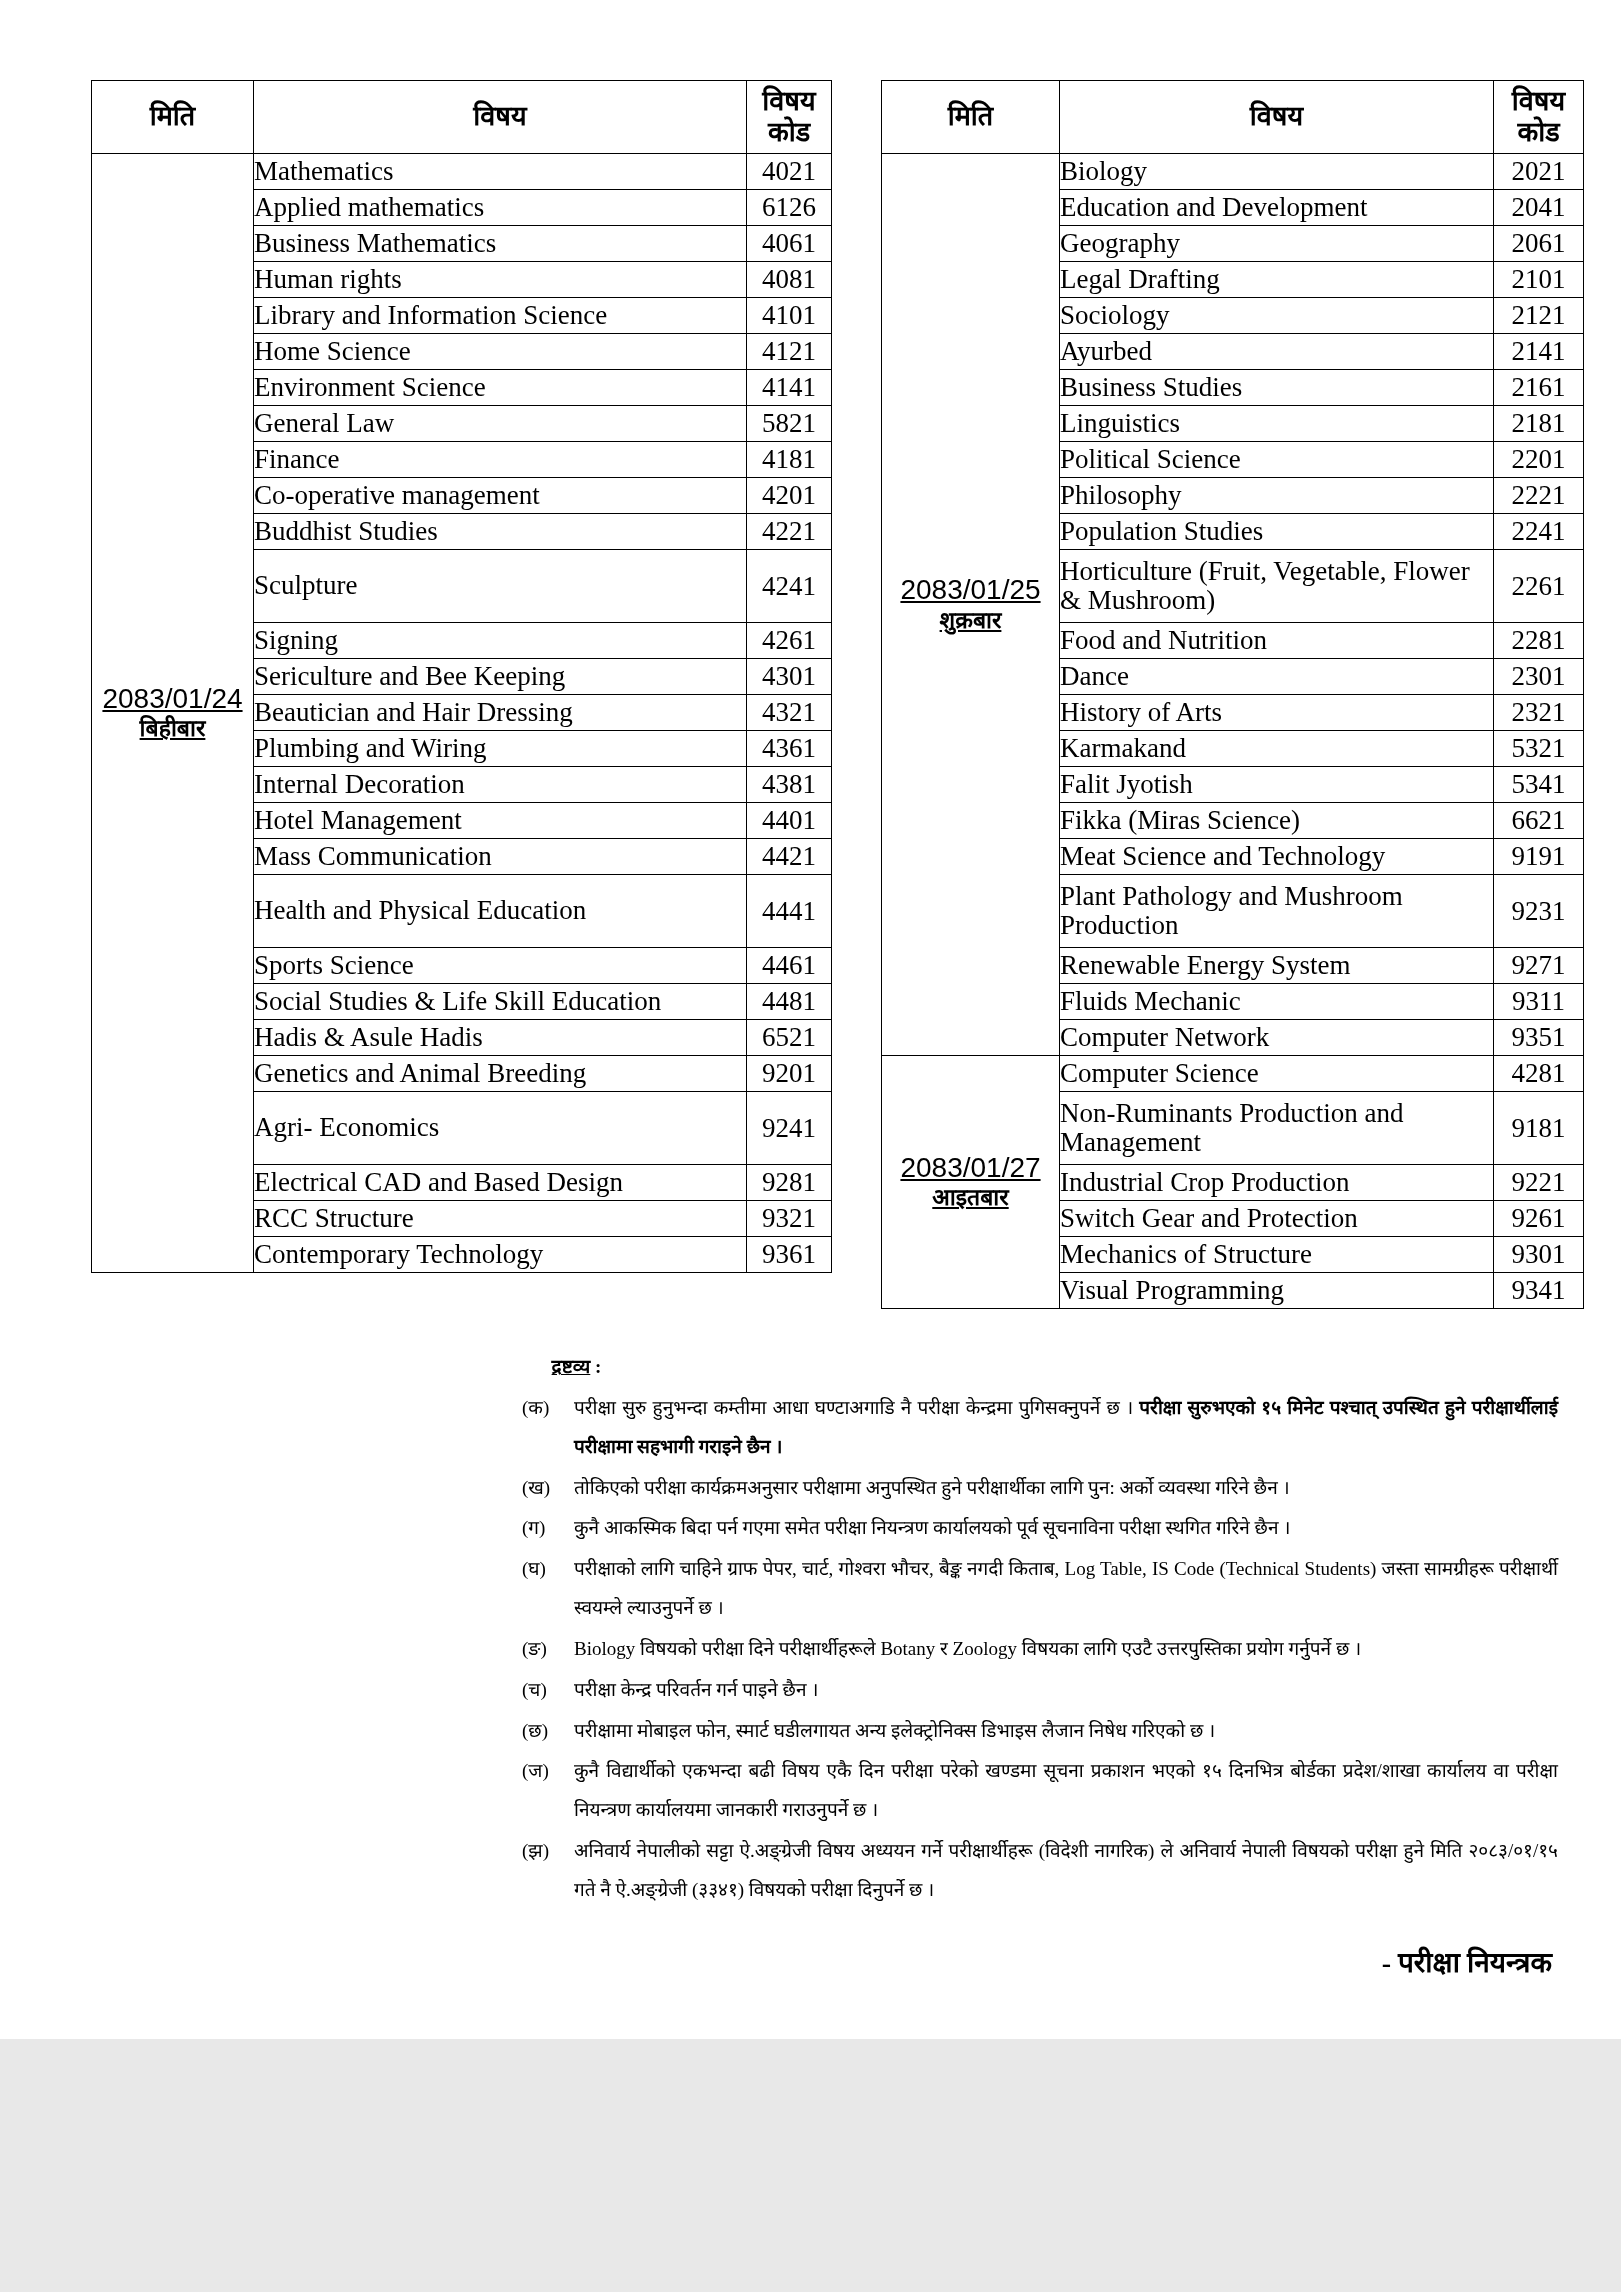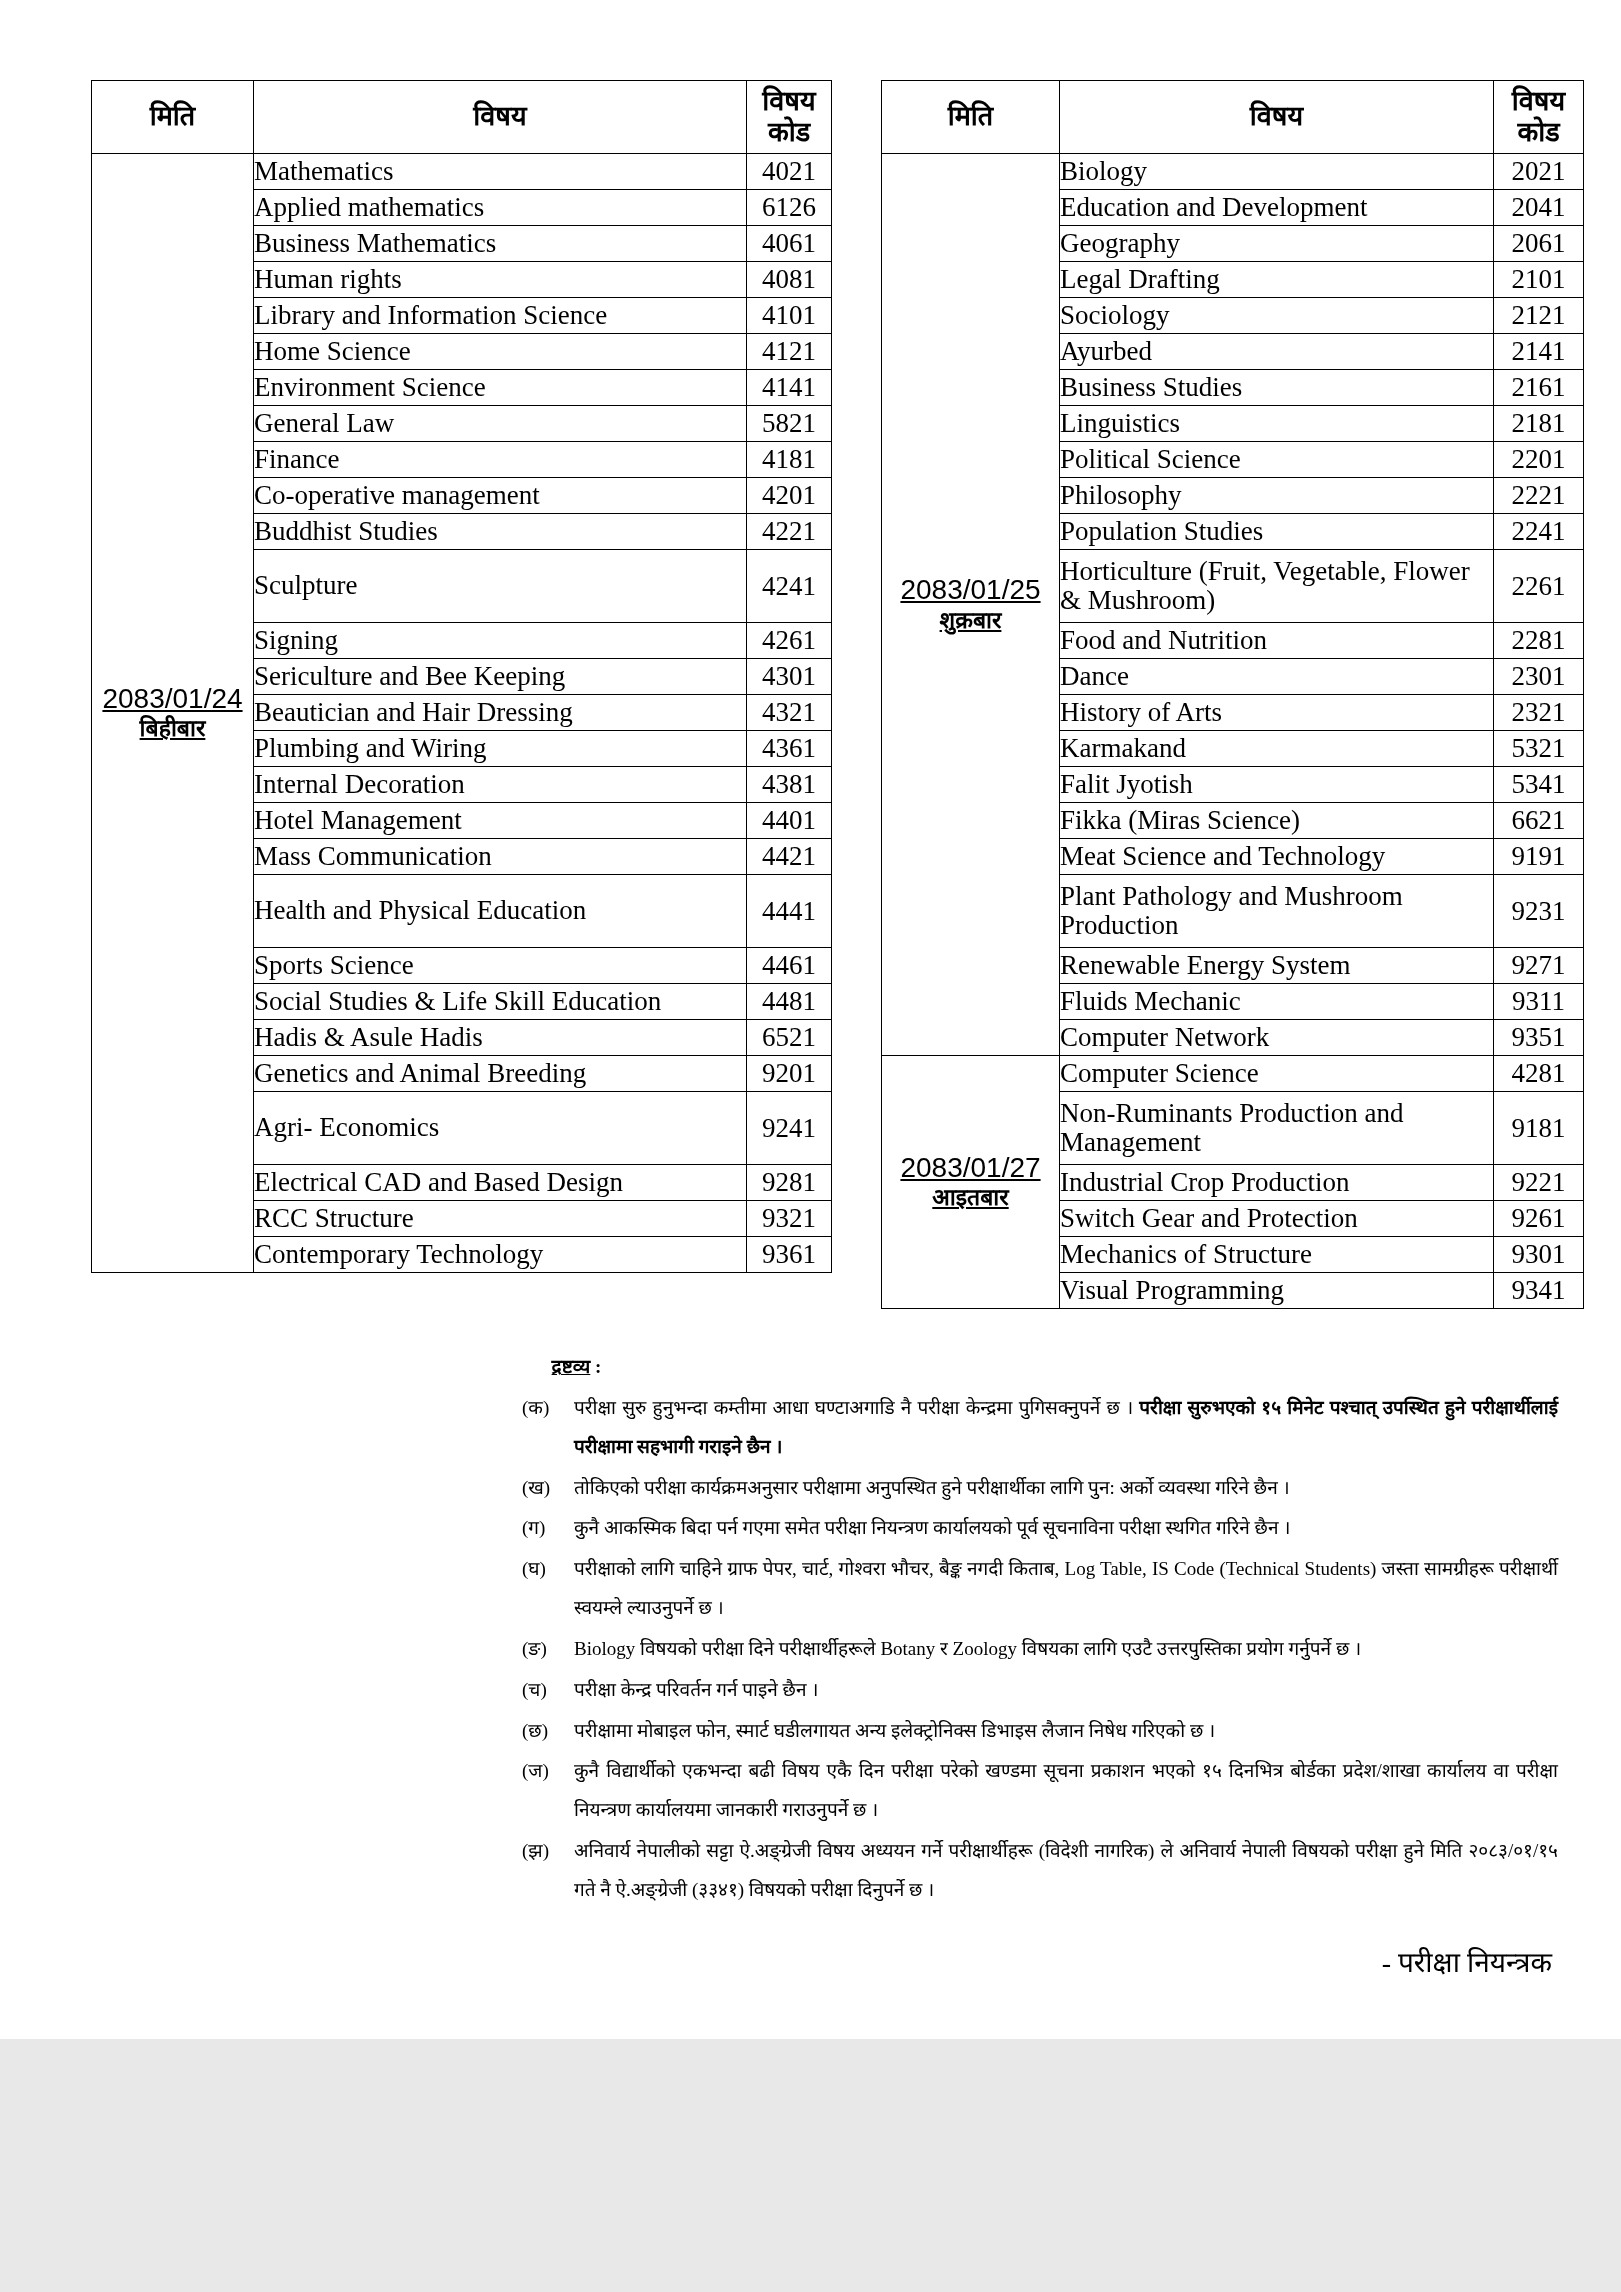--- a/index.html
+++ b/index.html
@@ -72,21 +72,21 @@
   .notes-heading .u{text-decoration:underline;}
   .note-item{display:flex;margin-top:1.8px;}
   .note-marker{flex:none;width:52px;}
   .note-text{flex:1;text-align:justify;}
   .note-text .b{font-weight:bold;}
   
   .signature{
     position:absolute;
     top:1942px;right:70px;
     font-size:28px;
-    font-weight:normal;
+    font-weight:bold;
   }
 </style>
 </head>
 <body>
 
 <div class="page">
 
   <section class="tbl tbl-left">
     <table class="sched">
       <colgroup>

